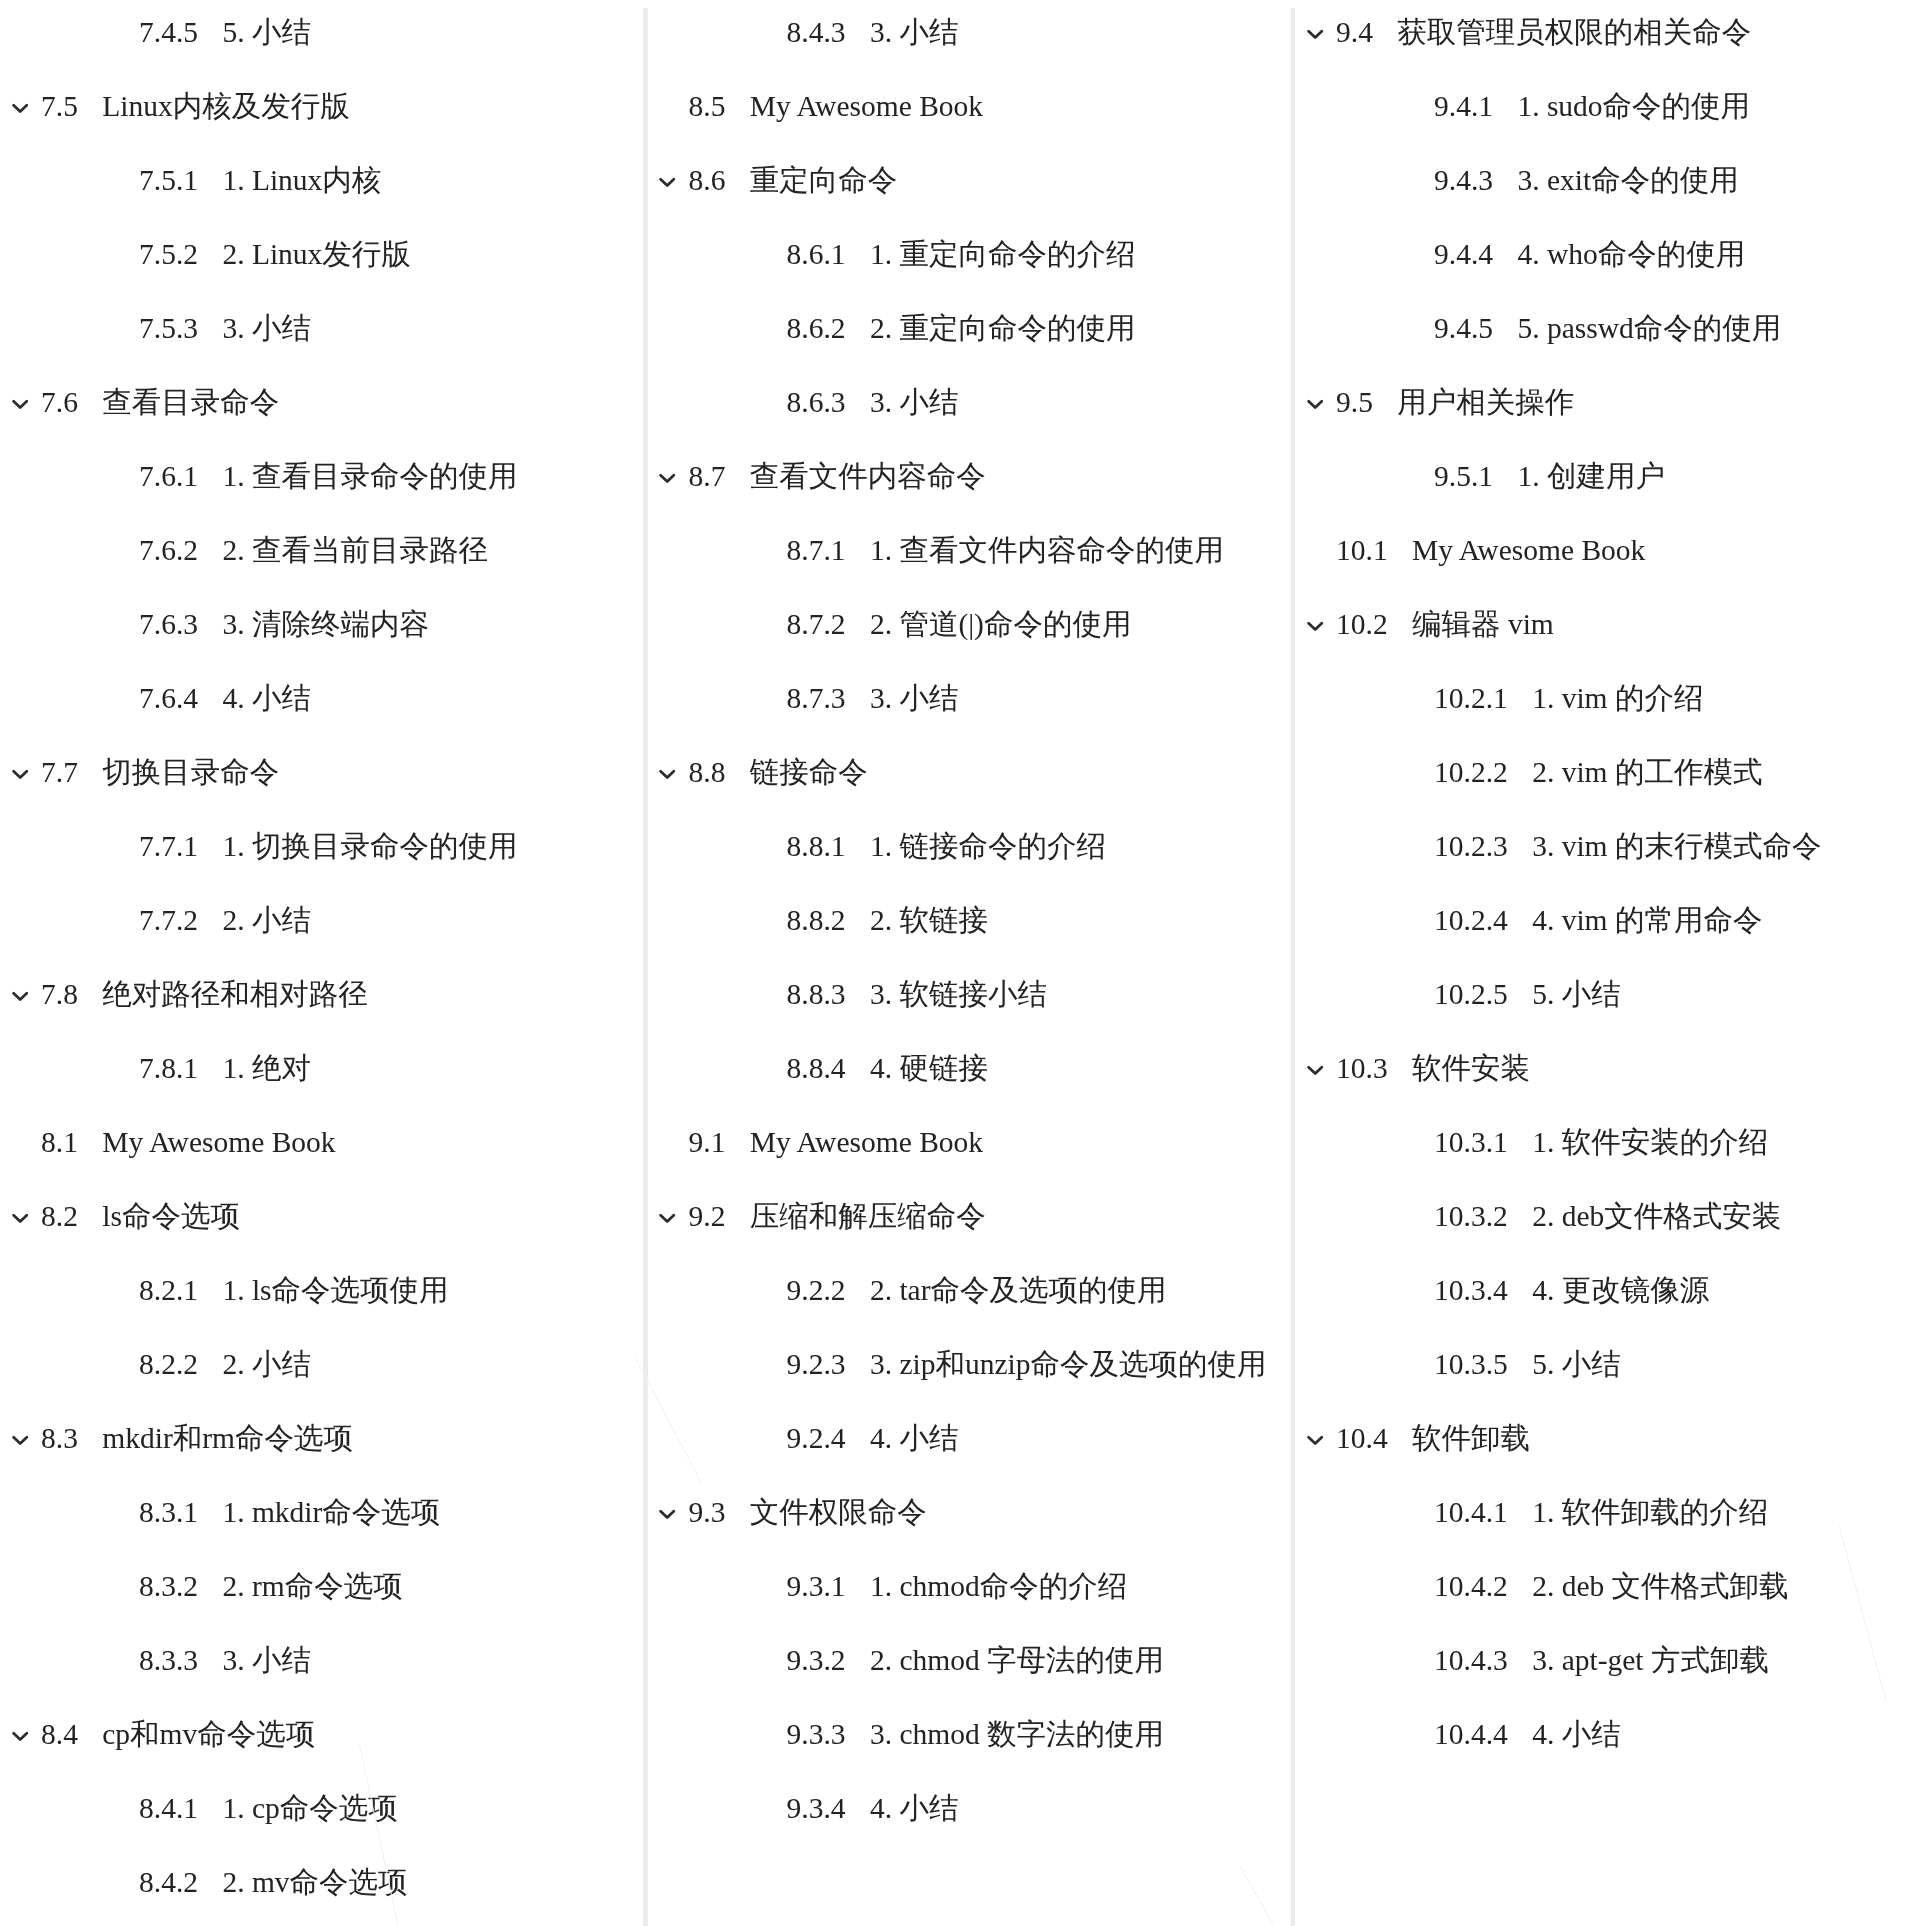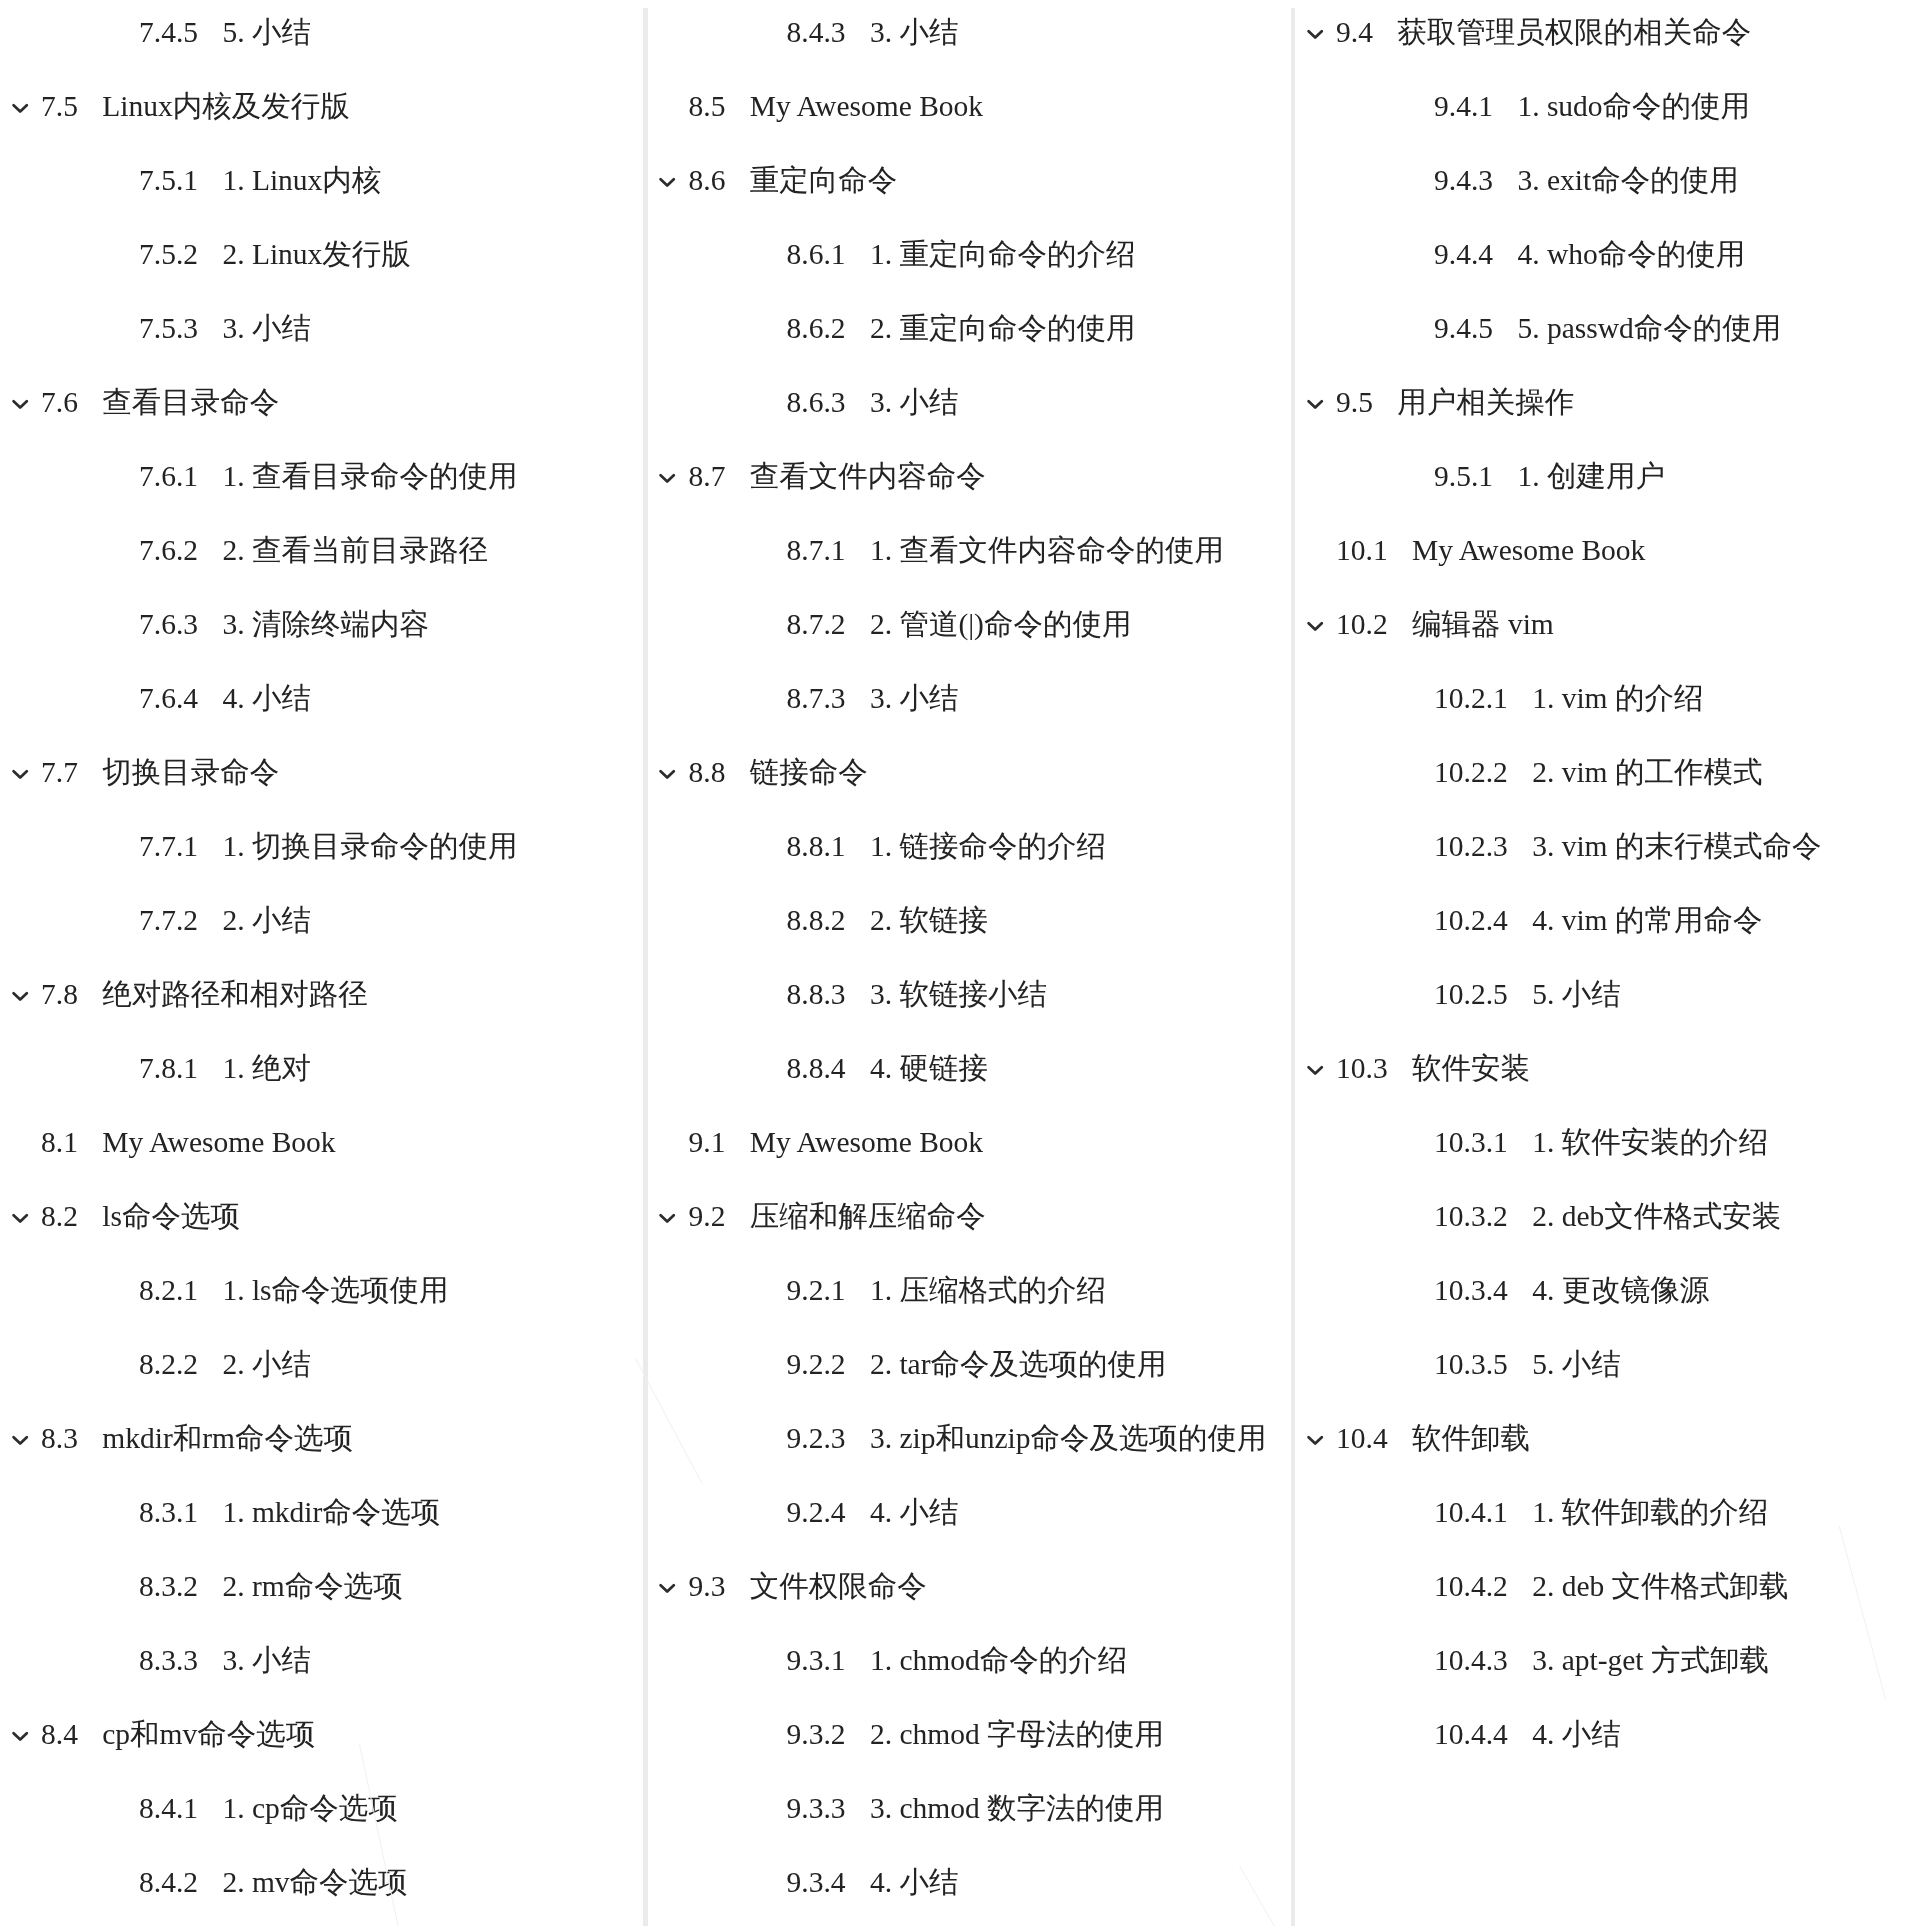--- a/index.html
+++ b/index.html
@@ -295,24 +295,20 @@
         <div class="row l1">
           <span class="chev">
             <svg viewBox="0 0 24 24" fill="none" stroke="#2d2d2d" stroke-width="2.7" stroke-linecap="round" stroke-linejoin="round">
               <path d="M5.5 9.3 L12 15.5 L18.5 9.3"></path>
             </svg>
           </span>
           <span class="num">9.2</span>
           <span class="label">压缩和解压缩命令</span>
         </div>
         <div class="row l2">
-          <span class="num">9.2.1</span>
-          <span class="label">1. 压缩格式的介绍</span>
-        </div>
-        <div class="row l2">
           <span class="num">9.2.2</span>
           <span class="label">2. tar命令及选项的使用</span>
         </div>
         <div class="row l2">
           <span class="num">9.2.3</span>
           <span class="label">3. zip和unzip命令及选项的使用</span>
         </div>
         <div class="row l2">
           <span class="num">9.2.4</span>
           <span class="label">4. 小结</span>

